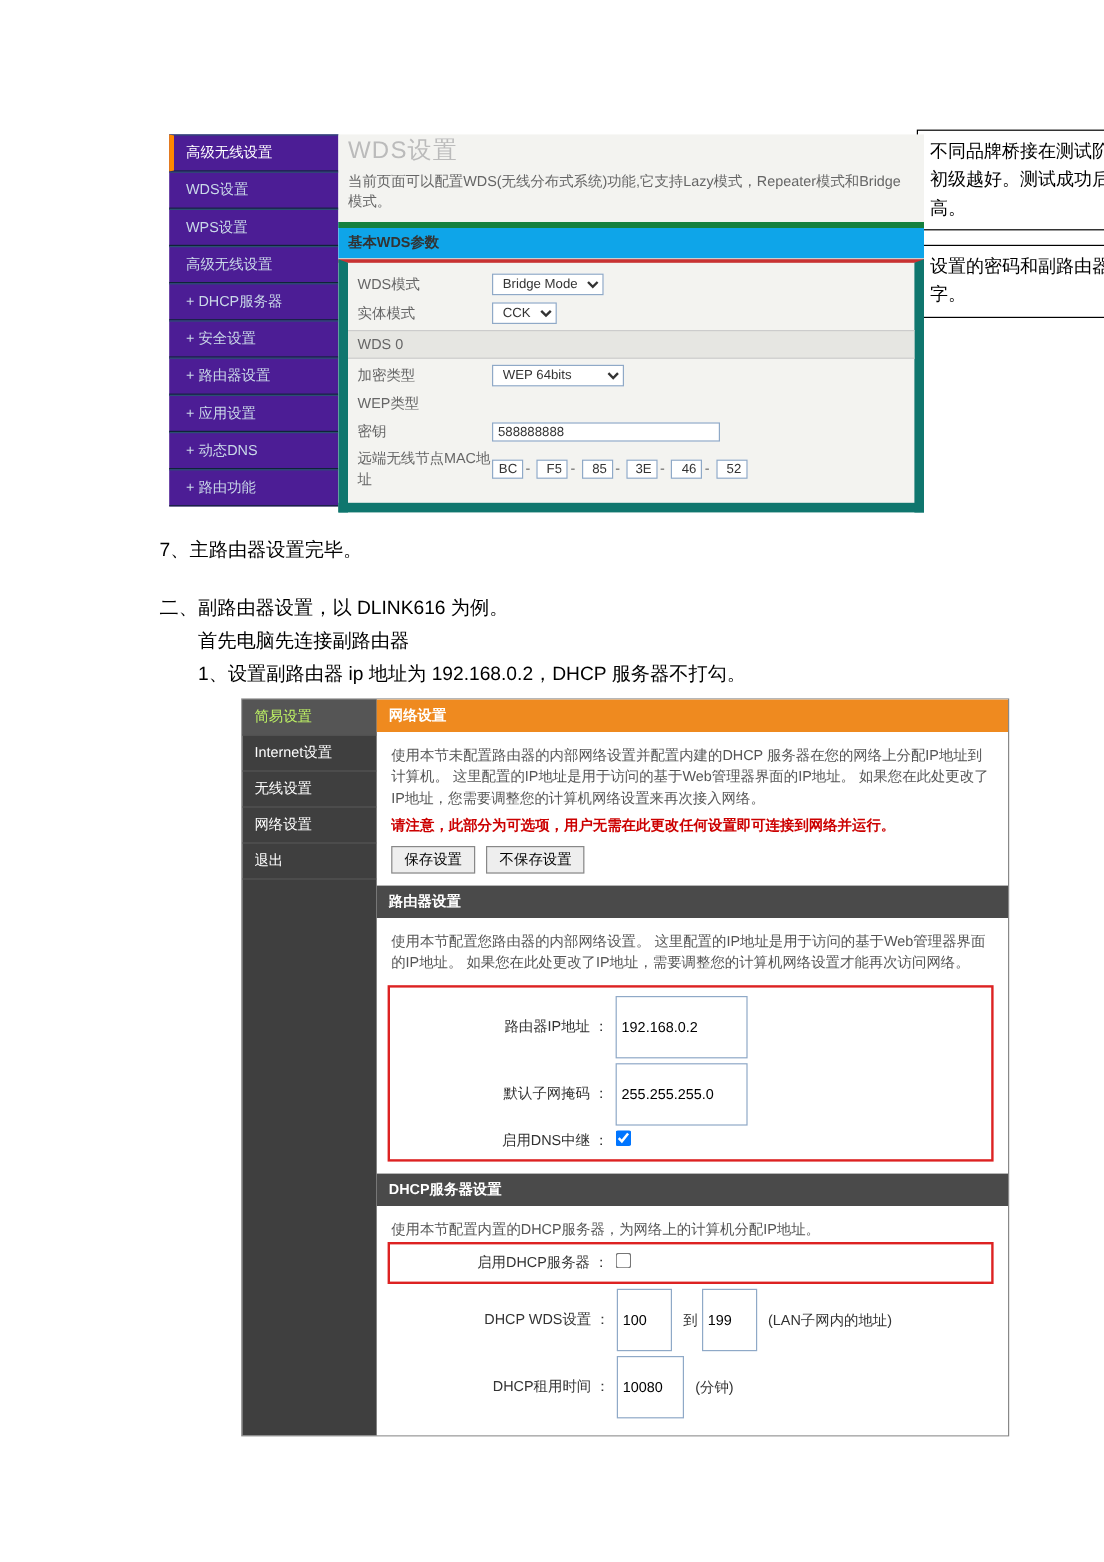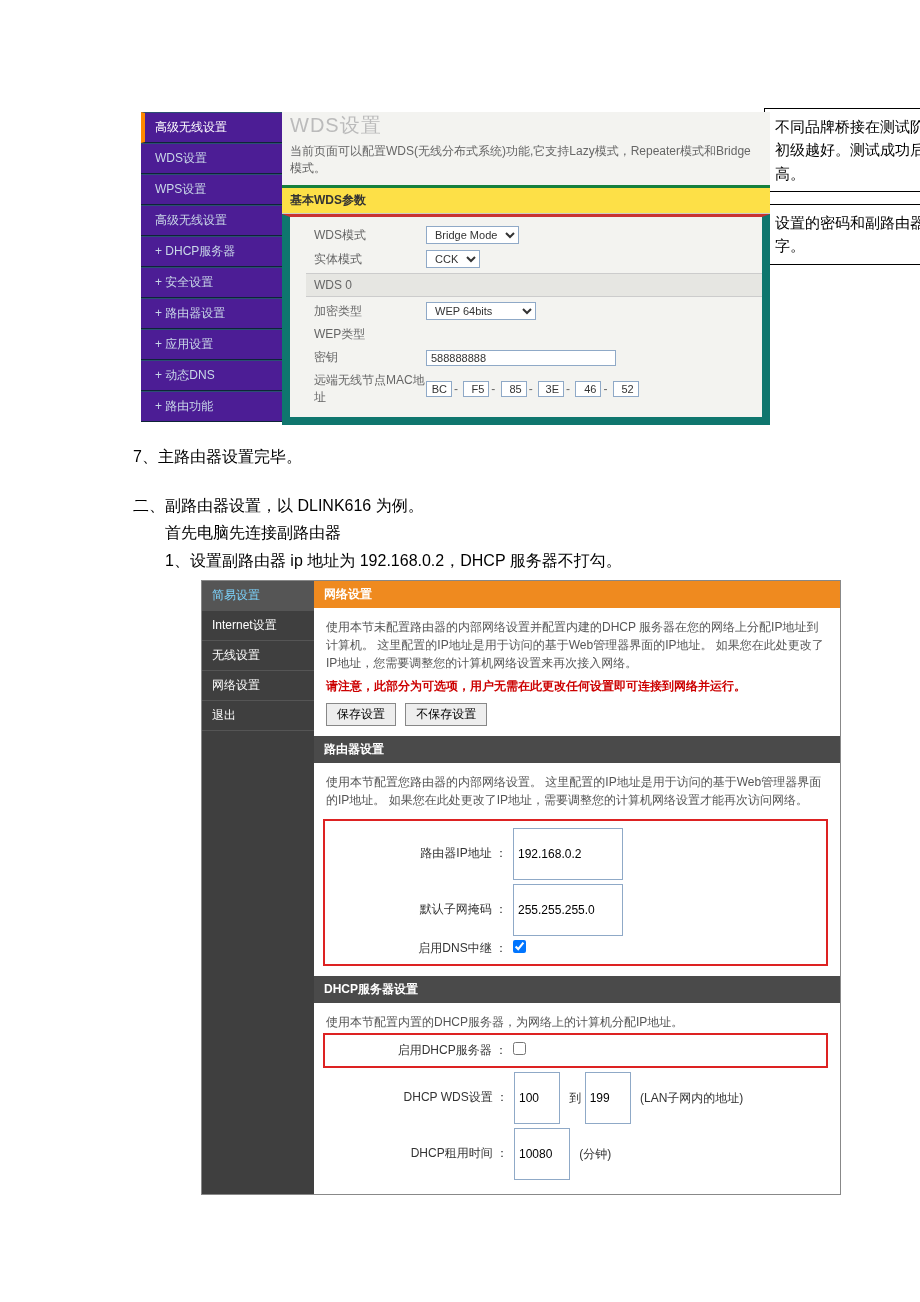--- a/index.html
+++ b/index.html
@@ -15,22 +15,22 @@
     color: #c9d8e8; font-size: 12px;
   }
   .rt-sidebar .item {
     padding: 6px 10px 6px 14px; border-top: 1px solid #2b4f72;
     border-bottom: 1px solid #0f2438; cursor: pointer;
   }
   .rt-sidebar .item.active { border-left: 4px solid #ff8800; padding-left: 10px; color: #fff; }
   .rt-main { float: left; width: 488px; background: #f3f3f0; font-size: 12px; color: #666; }
   .rt-title { color: #bbb; font-size: 20px; padding: 0 0 0 8px; letter-spacing: 1px; }
   .rt-desc { padding: 4px 10px 8px 8px; color: #666; }
-  .rt-section-head { background: #fde047; padding: 4px 8px; font-weight: bold; color: #333; border-top: 3px solid #15803d; border-bottom: 1px solid #ccc; }
-  .rt-form { padding: 6px 0 8px 16px; border: 8px solid #0f766e; border-top: 3px solid #c83232; }
+  .rt-section-head { background: #0ea5e9; padding: 4px 8px; font-weight: bold; color: #333; border-top: 5px solid #15803d; border-bottom: 1px solid #ccc; }
+  .rt-form { padding: 6px 0 8px 0; border: 8px solid #0f766e; border-top: 3px solid #c83232; }
   .rt-row { display: flex; padding: 3px 8px; align-items: center; }
   .rt-row .lab { width: 112px; color: #666; }
   .rt-row .ctl { flex: 1; }
   .rt-row select, .rt-row input[type=text] { font-size: 11px; border: 1px solid #8fa9c7; background: #fff; color: #333; padding: 1px 4px; }
   .rt-row select { }
   .mac-inputs input { width: 26px; text-align: right; }
   .mac-inputs span { margin: 0 2px; color: #666; }
   .rt-wds0 { background: #e6e6e2; padding: 4px 8px; color: #666; border-top: 1px solid #ccc; border-bottom: 1px solid #ccc; margin: 2px 0; }
   .router-top::after { content: ""; display: block; clear: both; }
 
@@ -49,21 +49,21 @@
 
   
   .dlink {
     width: 640px; margin-left: 201px; margin-top: 6px; border: 1px solid #888;
     background: #fff; display: flex; font-size: 12px;
   }
   .dl-side {
     width: 112px; background: #3f3f3f; color: #fff;
   }
   .dl-side .sitem { padding: 6px 10px; border-bottom: 1px solid #555; cursor: pointer; }
-  .dl-side .sitem.active { background: #555; color: #7dd3fc; }
+  .dl-side .sitem.active { background: #555; color: #bef264; }
   .dl-main { flex: 1; background: #fff; }
   .dl-head { background: #ef8a1f; color: #fff; padding: 5px 10px; font-weight: bold; }
   .dl-box { padding: 10px 12px; color: #555; }
   .dl-box .note1 { line-height: 1.5; }
   .dl-box .note2 { color: #c00; font-weight: bold; margin-top: 6px; }
   .dl-btns { margin-top: 8px; }
   .dl-btns button { font-size: 12px; padding: 2px 10px; margin-right: 6px; border: 1px solid #888; background: #eee; }
   .dl-sub { background: #4a4a4a; color: #fff; padding: 5px 10px; font-weight: bold; }
   .dl-form { padding: 10px 12px; }
   .dl-form .dl-note { color: #555; margin-bottom: 10px; line-height: 1.5; }

